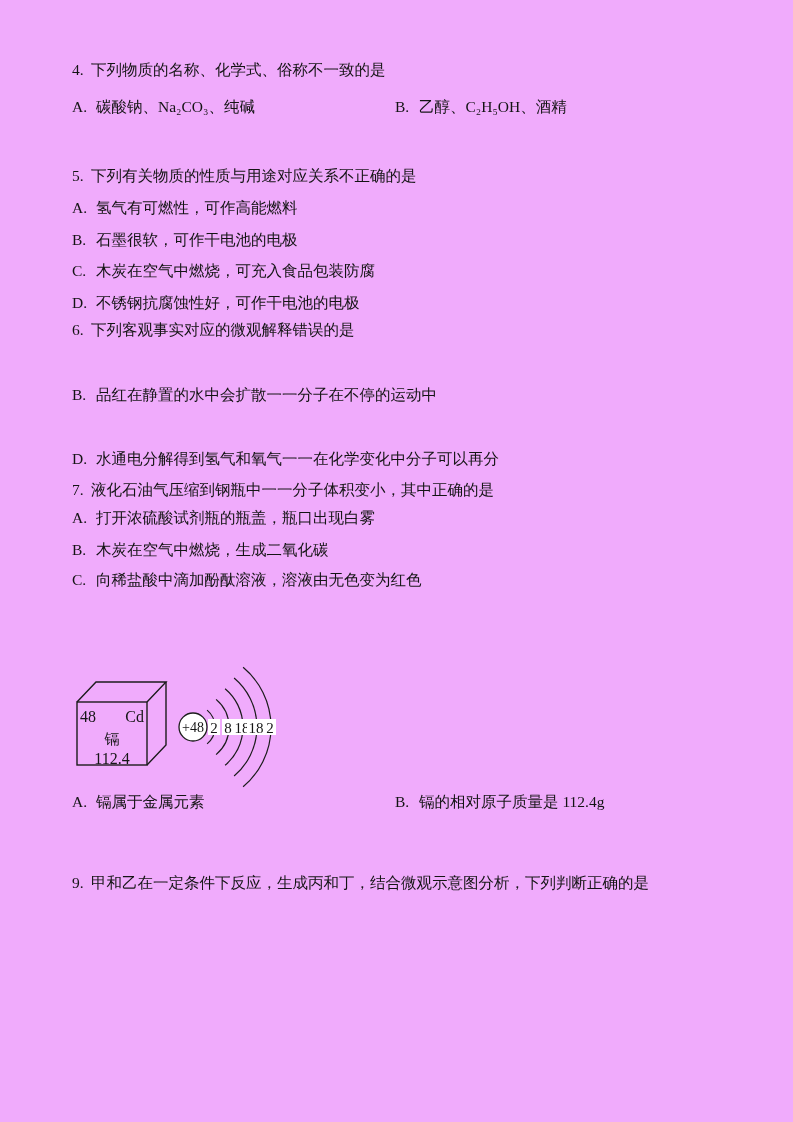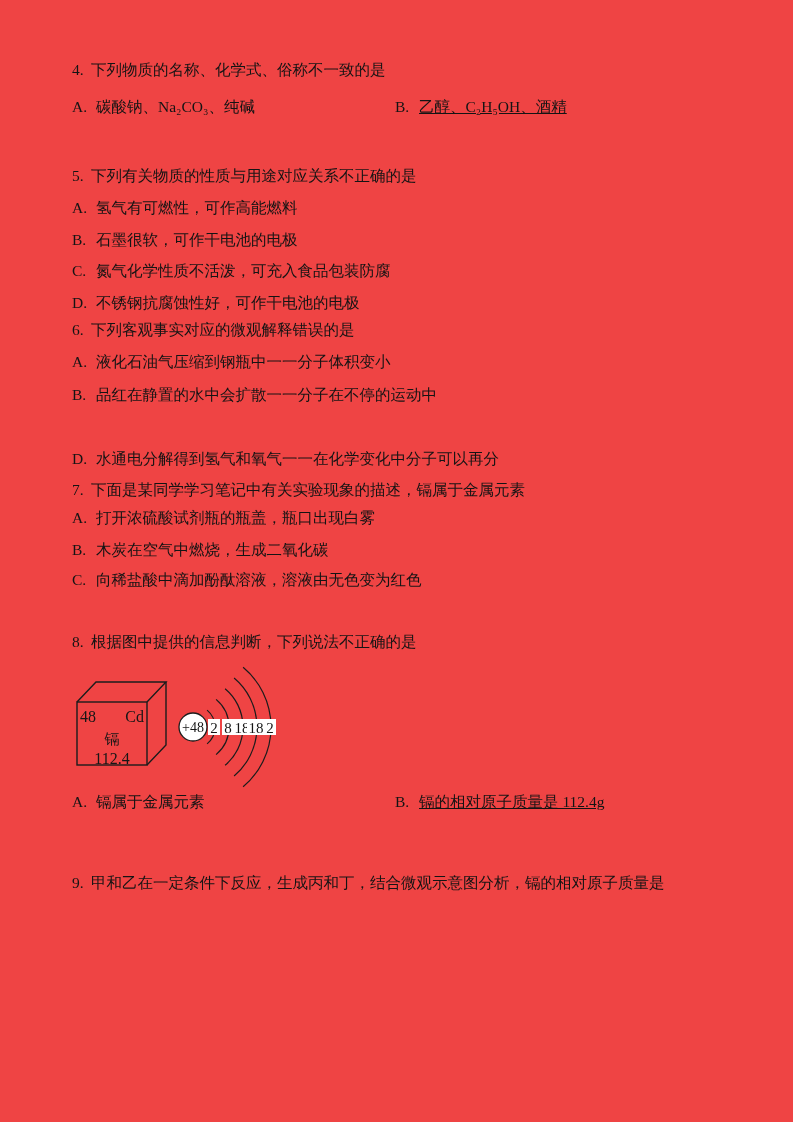--- a/index.html
+++ b/index.html
@@ -1,35 +1,35 @@
 <!DOCTYPE html>
 <html><head>
 <meta charset="utf-8">
 <style>
   html,body{margin:0;padding:0;background:#ffffff;}
   .page{
     position:relative;
     width:793px;height:1122px;
-    background:#ef4444;
+    background:#f0abfc;
     color:#141414;
     font-family:"Liberation Serif","DejaVu Serif",serif;
     font-size:15.5px;
     overflow:hidden;
   }
   .line{
     position:absolute;
     left:72px;
     width:680px;
     white-space:nowrap;
     line-height:20px;
   }
   .qnum{display:inline-block;min-width:19px;}
   .olabel{display:inline-block;min-width:24px;}
   .opt{white-space:nowrap;}
-  .opt-right{position:absolute;left:323px;top:0;text-decoration:underline;}
+  .opt-right{position:absolute;left:323px;top:0;}
   .diagram{position:absolute;left:60px;top:658px;}
   svg text{font-family:"Liberation Serif","DejaVu Serif",serif;}
 </style>
 </head>
 <body>
 
 <div class="page">
 
   <div class="line" style="top:60px">
     <span class="qnum">4.</span><span>下列物质的名称、化学式、俗称不一致的是</span>
@@ -42,55 +42,49 @@
   <div class="line" style="top:166px">
     <span class="qnum">5.</span><span>下列有关物质的性质与用途对应关系不正确的是</span>
   </div>
   <div class="line" style="top:198px">
     <span class="olabel">A.</span><span>氢气有可燃性，可作高能燃料</span>
   </div>
   <div class="line" style="top:230px">
     <span class="olabel">B.</span><span>石墨很软，可作干电池的电极</span>
   </div>
   <div class="line" style="top:261px">
-    <span class="olabel">C.</span><span>氮气化学性质不活泼，可充入食品包装防腐</span>
+    <span class="olabel">C.</span><span>木炭在空气中燃烧，可充入食品包装防腐</span>
   </div>
   <div class="line" style="top:293px">
     <span class="olabel">D.</span><span>不锈钢抗腐蚀性好，可作干电池的电极</span>
   </div>
 
   <div class="line" style="top:320px">
     <span class="qnum">6.</span><span>下列客观事实对应的微观解释错误的是</span>
-  </div>
-  <div class="line" style="top:352px">
-    <span class="olabel">A.</span><span>液化石油气压缩到钢瓶中一一分子体积变小</span>
   </div>
   <div class="line" style="top:385px">
     <span class="olabel">B.</span><span>品红在静置的水中会扩散一一分子在不停的运动中</span>
   </div>
   <div class="line" style="top:449px">
     <span class="olabel">D.</span><span>水通电分解得到氢气和氧气一一在化学变化中分子可以再分</span>
   </div>
 
   <div class="line" style="top:480px">
-    <span class="qnum">7.</span><span>下面是某同学学习笔记中有关实验现象的描述，镉属于金属元素</span>
+    <span class="qnum">7.</span><span>液化石油气压缩到钢瓶中一一分子体积变小，其中正确的是</span>
   </div>
   <div class="line" style="top:508px">
     <span class="olabel">A.</span><span>打开浓硫酸试剂瓶的瓶盖，瓶口出现白雾</span>
   </div>
   <div class="line" style="top:540px">
     <span class="olabel">B.</span><span>木炭在空气中燃烧，生成二氧化碳</span>
   </div>
   <div class="line" style="top:570px">
     <span class="olabel">C.</span><span>向稀盐酸中滴加酚酞溶液，溶液由无色变为红色</span>
   </div>
 
-  <div class="line" style="top:632px">
-    <span class="qnum">8.</span><span>根据图中提供的信息判断，下列说法不正确的是</span>
-  </div>
 
   <svg class="diagram" width="240" height="140" viewBox="0 0 240 140">
     <g fill="none" stroke="#1c1c1c" stroke-width="1.4" stroke-linejoin="miter">
       <rect x="17" y="44" width="70" height="63"></rect>
       <path d="M17,44 L36,24 L106,24 L87,44"></path>
       <path d="M106,24 L106,87 L87,107"></path>
     </g>
     <g fill="#161616" stroke="none">
       <text x="20" y="64" font-size="16">48</text>
       <text x="84" y="64" font-size="16" text-anchor="end">Cd</text>
@@ -121,16 +115,16 @@
       <text x="210" y="74.5" font-size="15" text-anchor="middle" fill="#161616">2</text>
     </g>
   </svg>
 
   <div class="line" style="top:792px">
     <span class="opt"><span class="olabel">A.</span><span>镉属于金属元素</span></span>
     <span class="opt opt-right"><span class="olabel">B.</span><span>镉的相对原子质量是 112.4g</span></span>
   </div>
 
   <div class="line" style="top:873px">
-    <span class="qnum">9.</span><span>甲和乙在一定条件下反应，生成丙和丁，结合微观示意图分析，镉的相对原子质量是</span>
+    <span class="qnum">9.</span><span>甲和乙在一定条件下反应，生成丙和丁，结合微观示意图分析，下列判断正确的是</span>
   </div>
 
 </div>
 
 </body></html>

